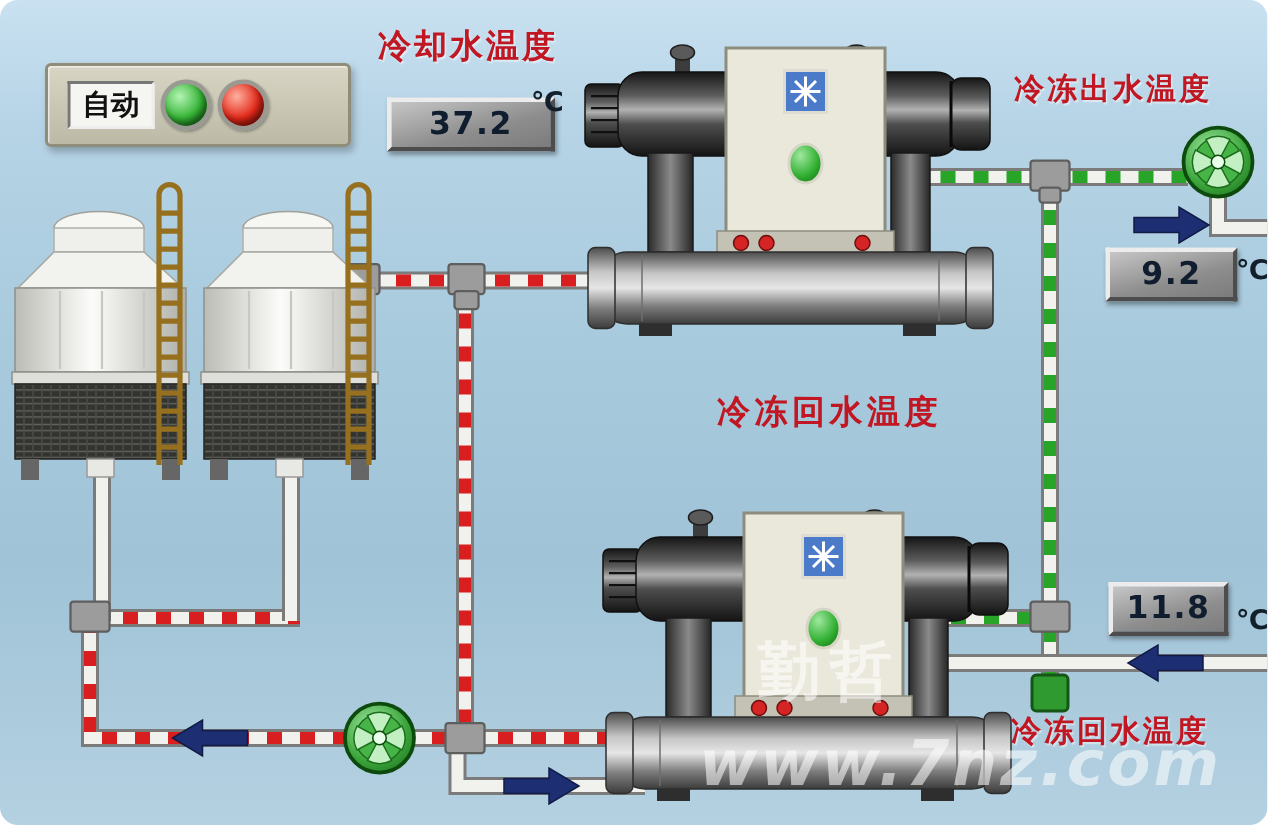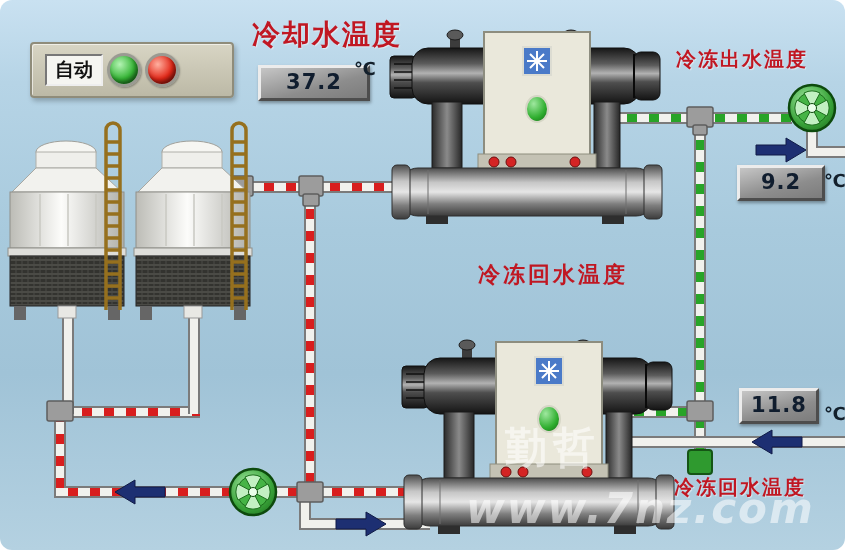--- a/index.html
+++ b/index.html
@@ -1,21 +1,21 @@
 <!DOCTYPE html>
 <html><head>
 <meta charset="utf-8">
 <style>
   *{margin:0;padding:0;box-sizing:border-box}
   html,body{background:#ffffff}
   body{font-family:"DejaVu Sans","Liberation Sans",sans-serif}
   .stage{position:relative;width:845px;height:550px;overflow:hidden;border-radius:12px;
     background:linear-gradient(180deg,#c9e1f1 0%,#b6d4e6 15%,#a8cadd 42%,#a0c3d7 68%,#b4d1e1 100%);}
   .stage svg{position:absolute;left:0;top:0}
-  .lbl{position:absolute;color:#c01722;font-weight:bold;font-size:28px;letter-spacing:2px;
+  .lbl{position:absolute;color:#c01722;font-weight:bold;font-size:22px;letter-spacing:2px;
     text-shadow:1px 1px 1px rgba(255,255,255,.5);white-space:nowrap;z-index:5}
   .readout{position:absolute;height:36px;z-index:5;
     background:linear-gradient(165deg,#c6c6c6,#8d8d8d 60%,#7c7c7c);
     border:3px solid;border-color:#ececec #4d4d4d #4d4d4d #ececec;
     color:#101d2e;font-weight:bold;font-size:21px;text-align:center;line-height:29px;letter-spacing:1px;
     box-shadow:1px 2px 3px rgba(0,0,0,.35)}
   .unit{position:absolute;color:#13202c;font-weight:bold;font-size:18px;z-index:5}
   .auto-panel{position:absolute;left:30px;top:42px;width:204px;height:56px;z-index:5;
     background:linear-gradient(180deg,#d8d5c4,#bcb9a6);border:2px solid #8f8c7a;border-radius:4px;
     box-shadow:2px 3px 5px rgba(0,0,0,.25), inset 1px 1px 0 rgba(255,255,255,.6);

